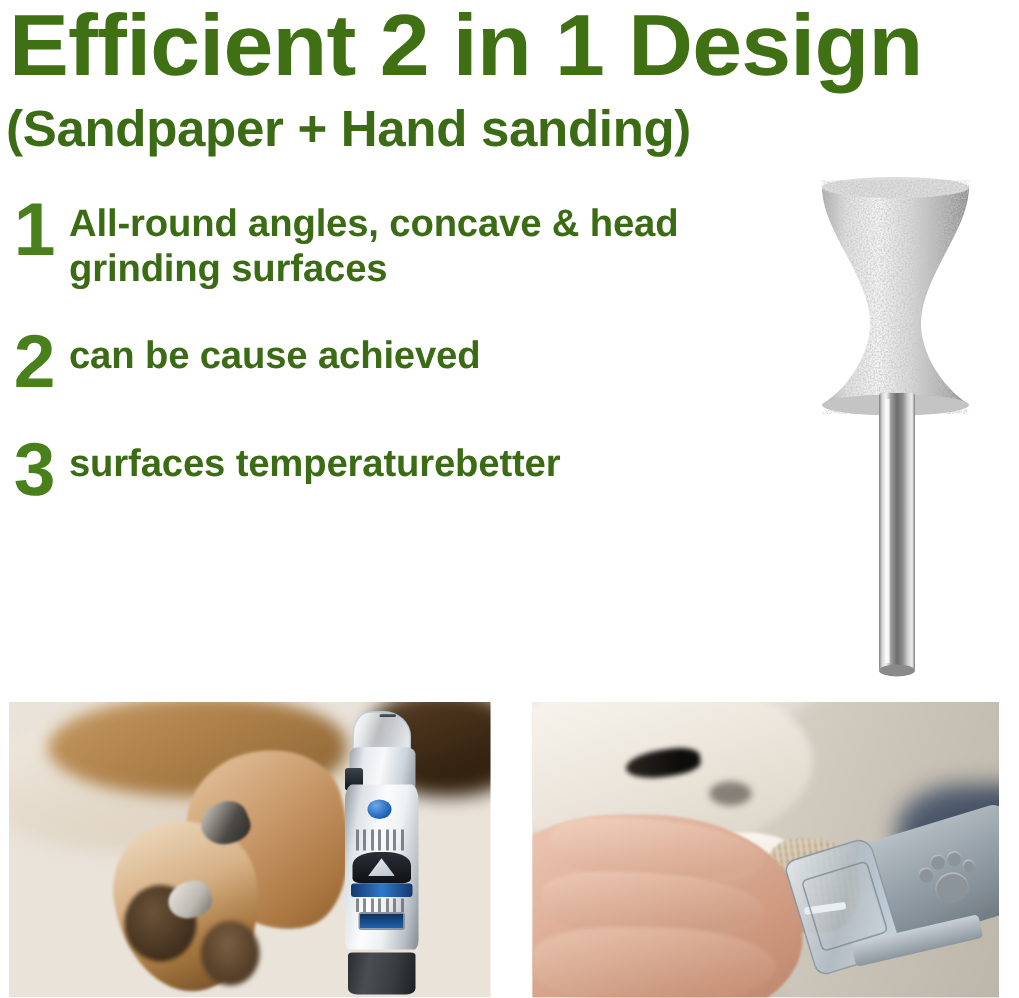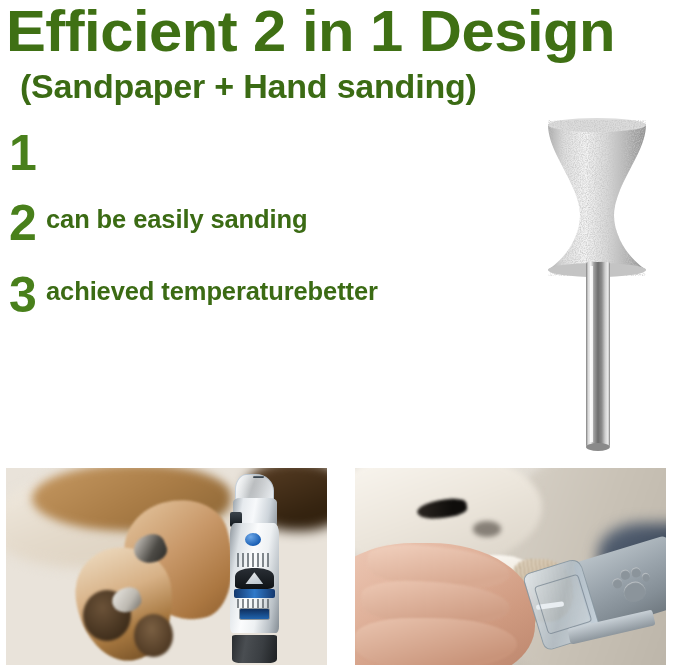--- a/index.html
+++ b/index.html
@@ -16,21 +16,21 @@
   .title {
     position:absolute; left:6px; top:-2px;
     font-size:58px; font-weight:bold;
     letter-spacing:-0.5px;
     color:#3f7014;
     white-space:nowrap;
     transform:scaleX(1.03); transform-origin:left top;
     line-height:1.15;
   }
   .subtitle {
-    position:absolute; left:20px; top:66px;
+    position:absolute; left:4px; top:66px;
     font-size:34px; font-weight:bold;
     color:#3b6b14;
     white-space:nowrap;
     letter-spacing:-0.2px;
     line-height:1.2;
   }
 
   
   .features { position:absolute; left:0; top:128px; width:520px; }
   .feature { position:relative; display:flex; align-items:flex-start; margin-bottom:10px; }
@@ -333,33 +333,37 @@
 <div class="page">
 
   <div class="title">Efficient 2 in 1 Design</div>
 
   <div class="subtitle">(Sandpaper + Hand sanding)</div>
 
   <div class="features">
 
     <div class="feature f1">
       <div class="feature-num">1</div>
+      <div class="feature-text">
+        <div>All-round angles, concave &amp; head</div>
+        <div>grinding surfaces</div>
+      </div>
     </div>
 
     <div class="feature f2">
       <div class="feature-num">2</div>
       <div class="feature-text">
-        <div>can be easily sanding</div>
+        <div>can be cause achieved</div>
       </div>
     </div>
 
     <div class="feature f3">
       <div class="feature-num">3</div>
       <div class="feature-text">
-        <div>achieved temperaturebetter</div>
+        <div>surfaces temperaturebetter</div>
       </div>
     </div>
 
   </div>
 
   <div class="bit">
     <svg width="118" height="335" viewBox="0 0 118 335" xmlns="http://www.w3.org/2000/svg">
       <defs>
 
         <filter id="grit" x="-10%" y="-10%" width="120%" height="120%">

